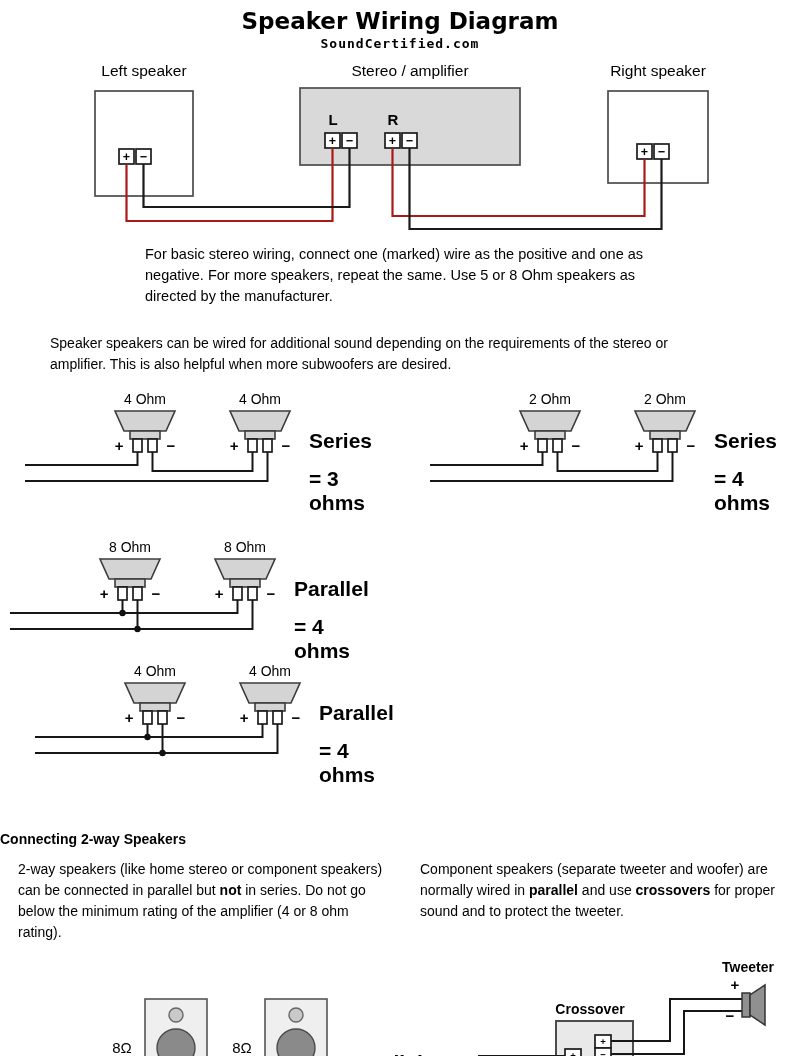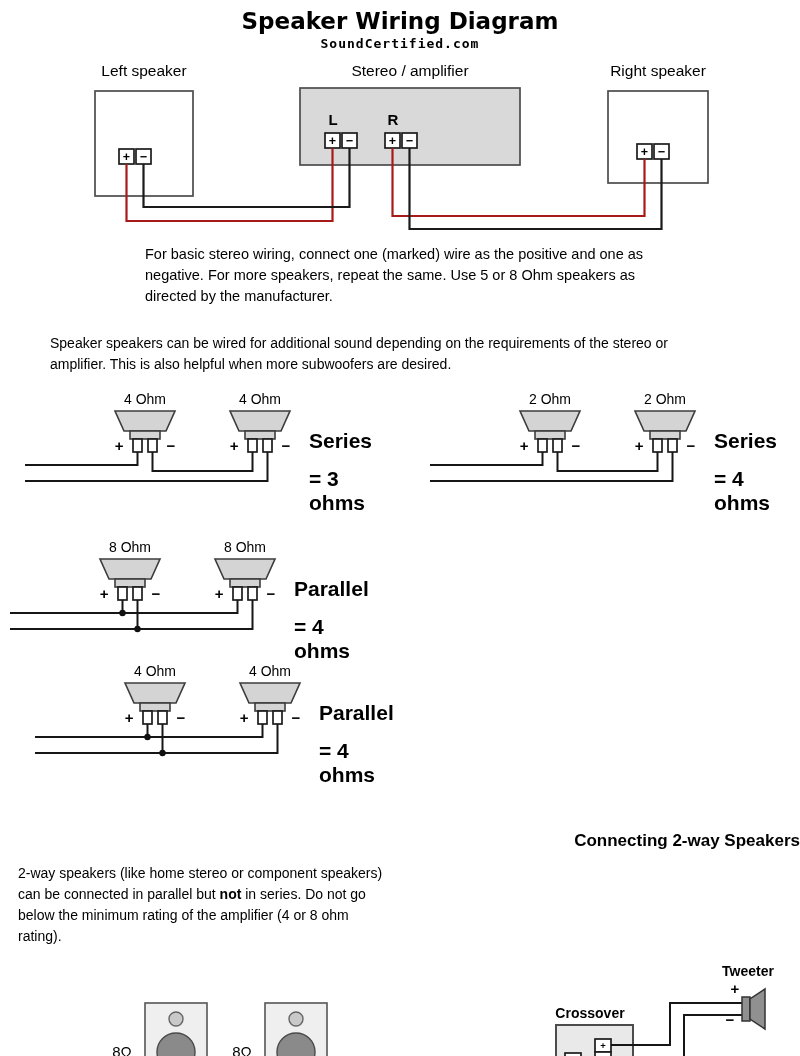--- a/index.html
+++ b/index.html
@@ -13,21 +13,21 @@
   .intro{margin:14px 0 0 50px;width:655px;font-size:14px;line-height:1.5;}
   .sp-row{display:flex;justify-content:flex-end;}
   .sp-row.first{margin-top:16px;}
   .sp-row.second{margin-top:24px;flex-direction:column;}
   .sp-cell{display:flex;align-items:flex-start;}
   .sp-cell.left{margin-left:10px;}
   .sp-cell.right{margin-left:35px;}
   .mode-labels{margin-left:12px;width:86px;padding-top:38px;}
   .mode,.result{font-weight:bold;font-size:21px;}
   .result{margin-top:14px;}
-  .h-mid{margin:44px 0 0 0;font-size:17px;font-weight:bold;text-align:right;}
+  .h-mid{margin:44px 0 0 0;font-size:14px;font-weight:bold;text-align:left;}
   .cols{display:flex;margin:12px 0 14px 0;padding:0 14px 0 18px;gap:30px;}
   .cols p{margin:0;font-size:14px;line-height:1.5;}
   .cols .colL{width:372px;}
   .cols .colR{width:365px;}
   .bottom-row{display:flex;align-items:flex-start;margin-top:2px;padding-left:10px;}
   .bottom-left-block{display:flex;margin-top:34px;}
   .bl-labels{margin-left:8px;width:110px;padding-top:60px;}
   .xo-svg{margin-left:20px;}
   
   svg text{font-family:"Liberation Sans",sans-serif;}
@@ -193,20 +193,21 @@
         <div class="mode">Parallel</div>
         <div class="result">= 4 ohms</div>
       </div>
     </div>
   </div>
 
   <h2 class="h-mid">Connecting 2-way Speakers</h2>
 
   <div class="cols">
     <p class="colL"><span>2-way speakers (like home stereo or component speakers) can be connected in parallel but </span><b>not</b><span> in series. Do not go below the minimum rating of the amplifier (4 or 8 ohm rating).</span></p>
+    <p class="colR"><span>Component speakers (separate tweeter and woofer) are normally wired in </span><b>parallel</b><span> and use </span><b>crossovers</b><span> for proper sound and to protect the tweeter.</span></p>
   </div>
 
   <div class="bottom-row">
 
     <div class="bottom-left-block">
       <svg width="330" height="150" viewBox="0 0 330 150">
         <text class="ohm2" x="112" y="62">8Ω</text>
         <text class="ohm2" x="232" y="62">8Ω</text>
 
         <g>

